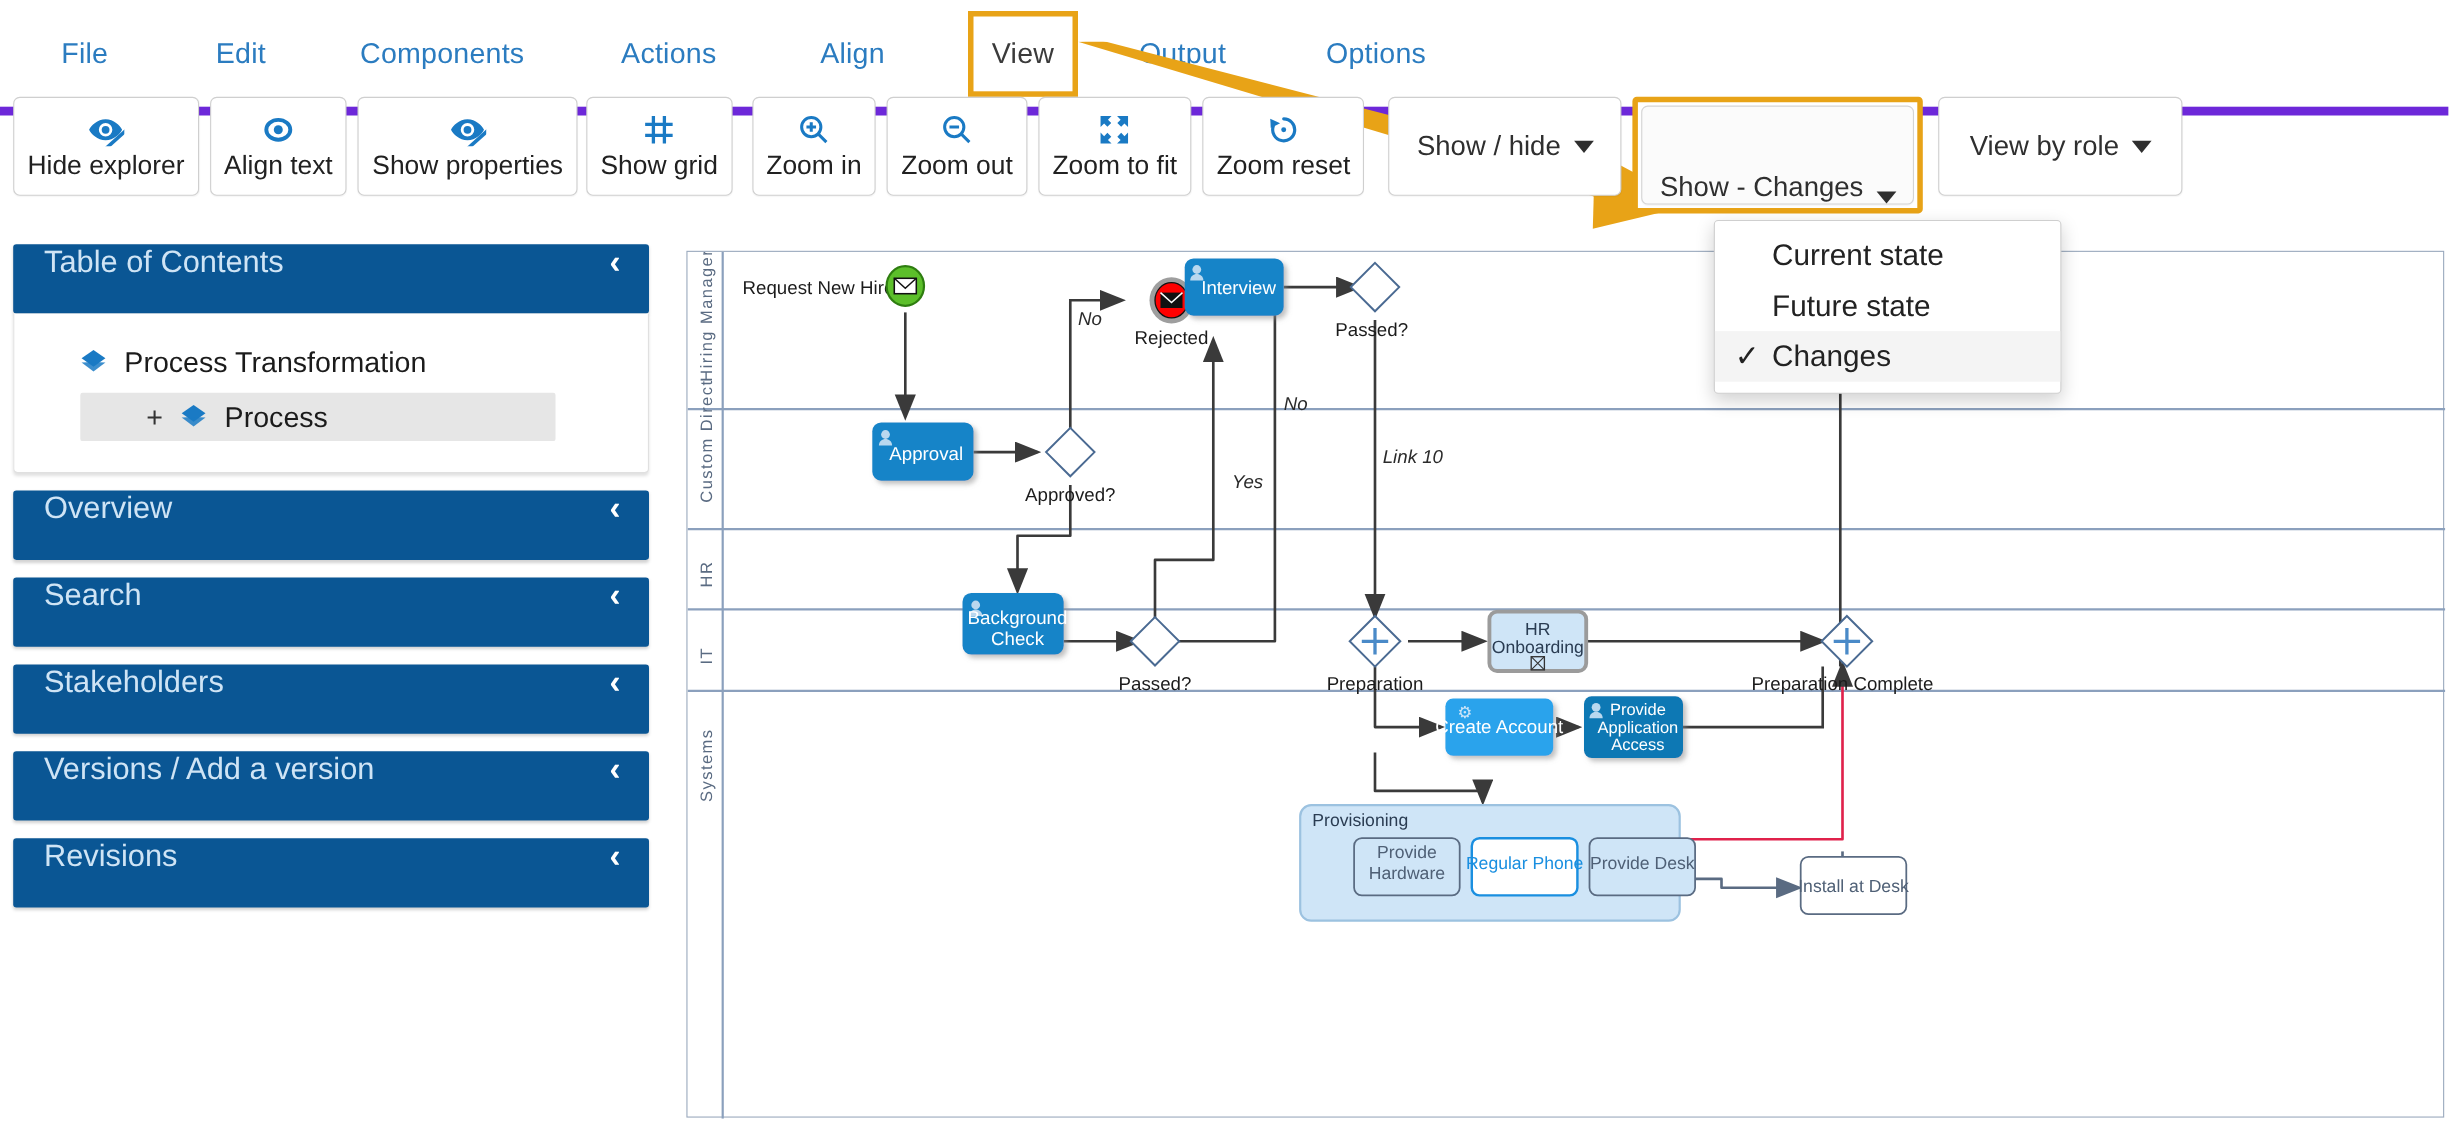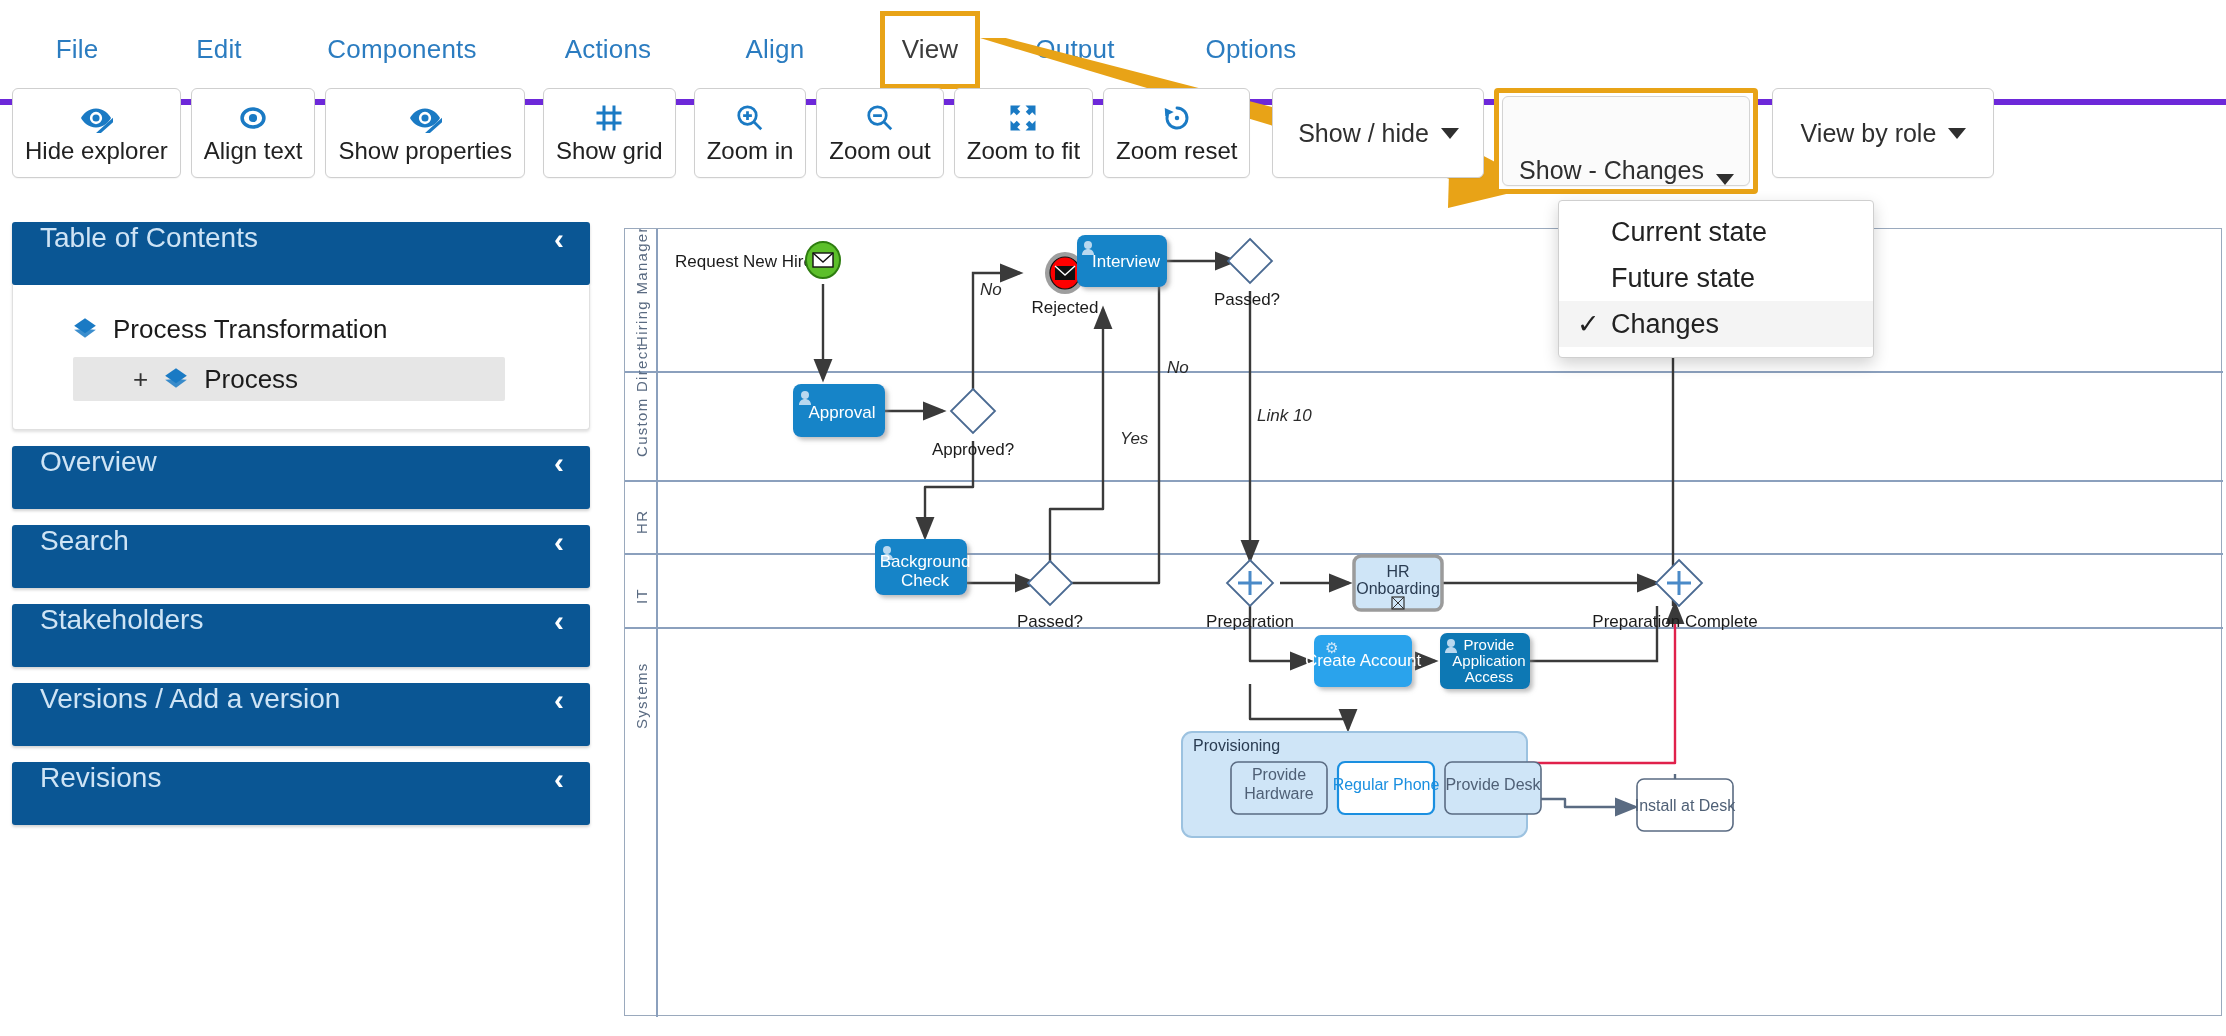--- a/index.html
+++ b/index.html
@@ -8,21 +8,21 @@
     width: 2226px; height: 1036px;
     background: #ffffff;
     font-family: "Liberation Sans", sans-serif;
     overflow: hidden;
   }
   #root { position: relative; width: 2226px; height: 1036px; }
 
   
   .menubar {
     position: absolute; left: 0; top: 0; width: 2226px; height: 105px;
-    border-bottom: 6px solid #6d28d9;
+    border-bottom: 8px solid #6d28d9;
     display: flex; align-items: center;
   }
   .menu-item {
     color: #2b7cc0; font-size: 26px; letter-spacing: .2px;
     padding: 10px 0; text-align: center; cursor: pointer;
     position: relative;
   }
   .menu-item.m-file       { margin-left: 46px; width: 62px; }
   .menu-item.m-edit       { margin-left: 80px; width: 62px; }
   .menu-item.m-components { margin-left: 72px; width: 160px; }
@@ -155,21 +155,21 @@
       <span class="ico">
         <svg width="34" height="30" viewBox="0 0 24 22">
             <path d="M12 4C6.5 4 2.4 8.2 1 11c1.4 2.8 5.5 7 11 7s9.6-4.2 11-7c-1.4-2.8-5.5-7-11-7zm0 11.5A4.5 4.5 0 1 1 12 6.5a4.5 4.5 0 0 1 0 9z" fill="#1a7ac4"></path>
             <circle cx="12" cy="11" r="2.6" fill="#1a7ac4"></circle>
             <rect x="2" y="19.2" width="23" height="2.4" fill="#1a7ac4" transform="rotate(-42 12 11)"></rect>
           </svg>
       </span>
       <span class="lbl">Show properties</span>
     </div>
 
-    <div class="tbtn" style="margin-left:18px;width:148px">
+    <div class="tbtn" style="margin-left:8px;width:148px">
       <span class="ico">
         <svg width="32" height="30" viewBox="0 0 24 24">
             <g stroke="#1a7ac4" stroke-width="2.4">
               <path d="M8 2v20M16 2v20M2 8h20M2 16h20"></path>
             </g>
           </svg>
       </span>
       <span class="lbl">Show grid</span>
     </div>
 

